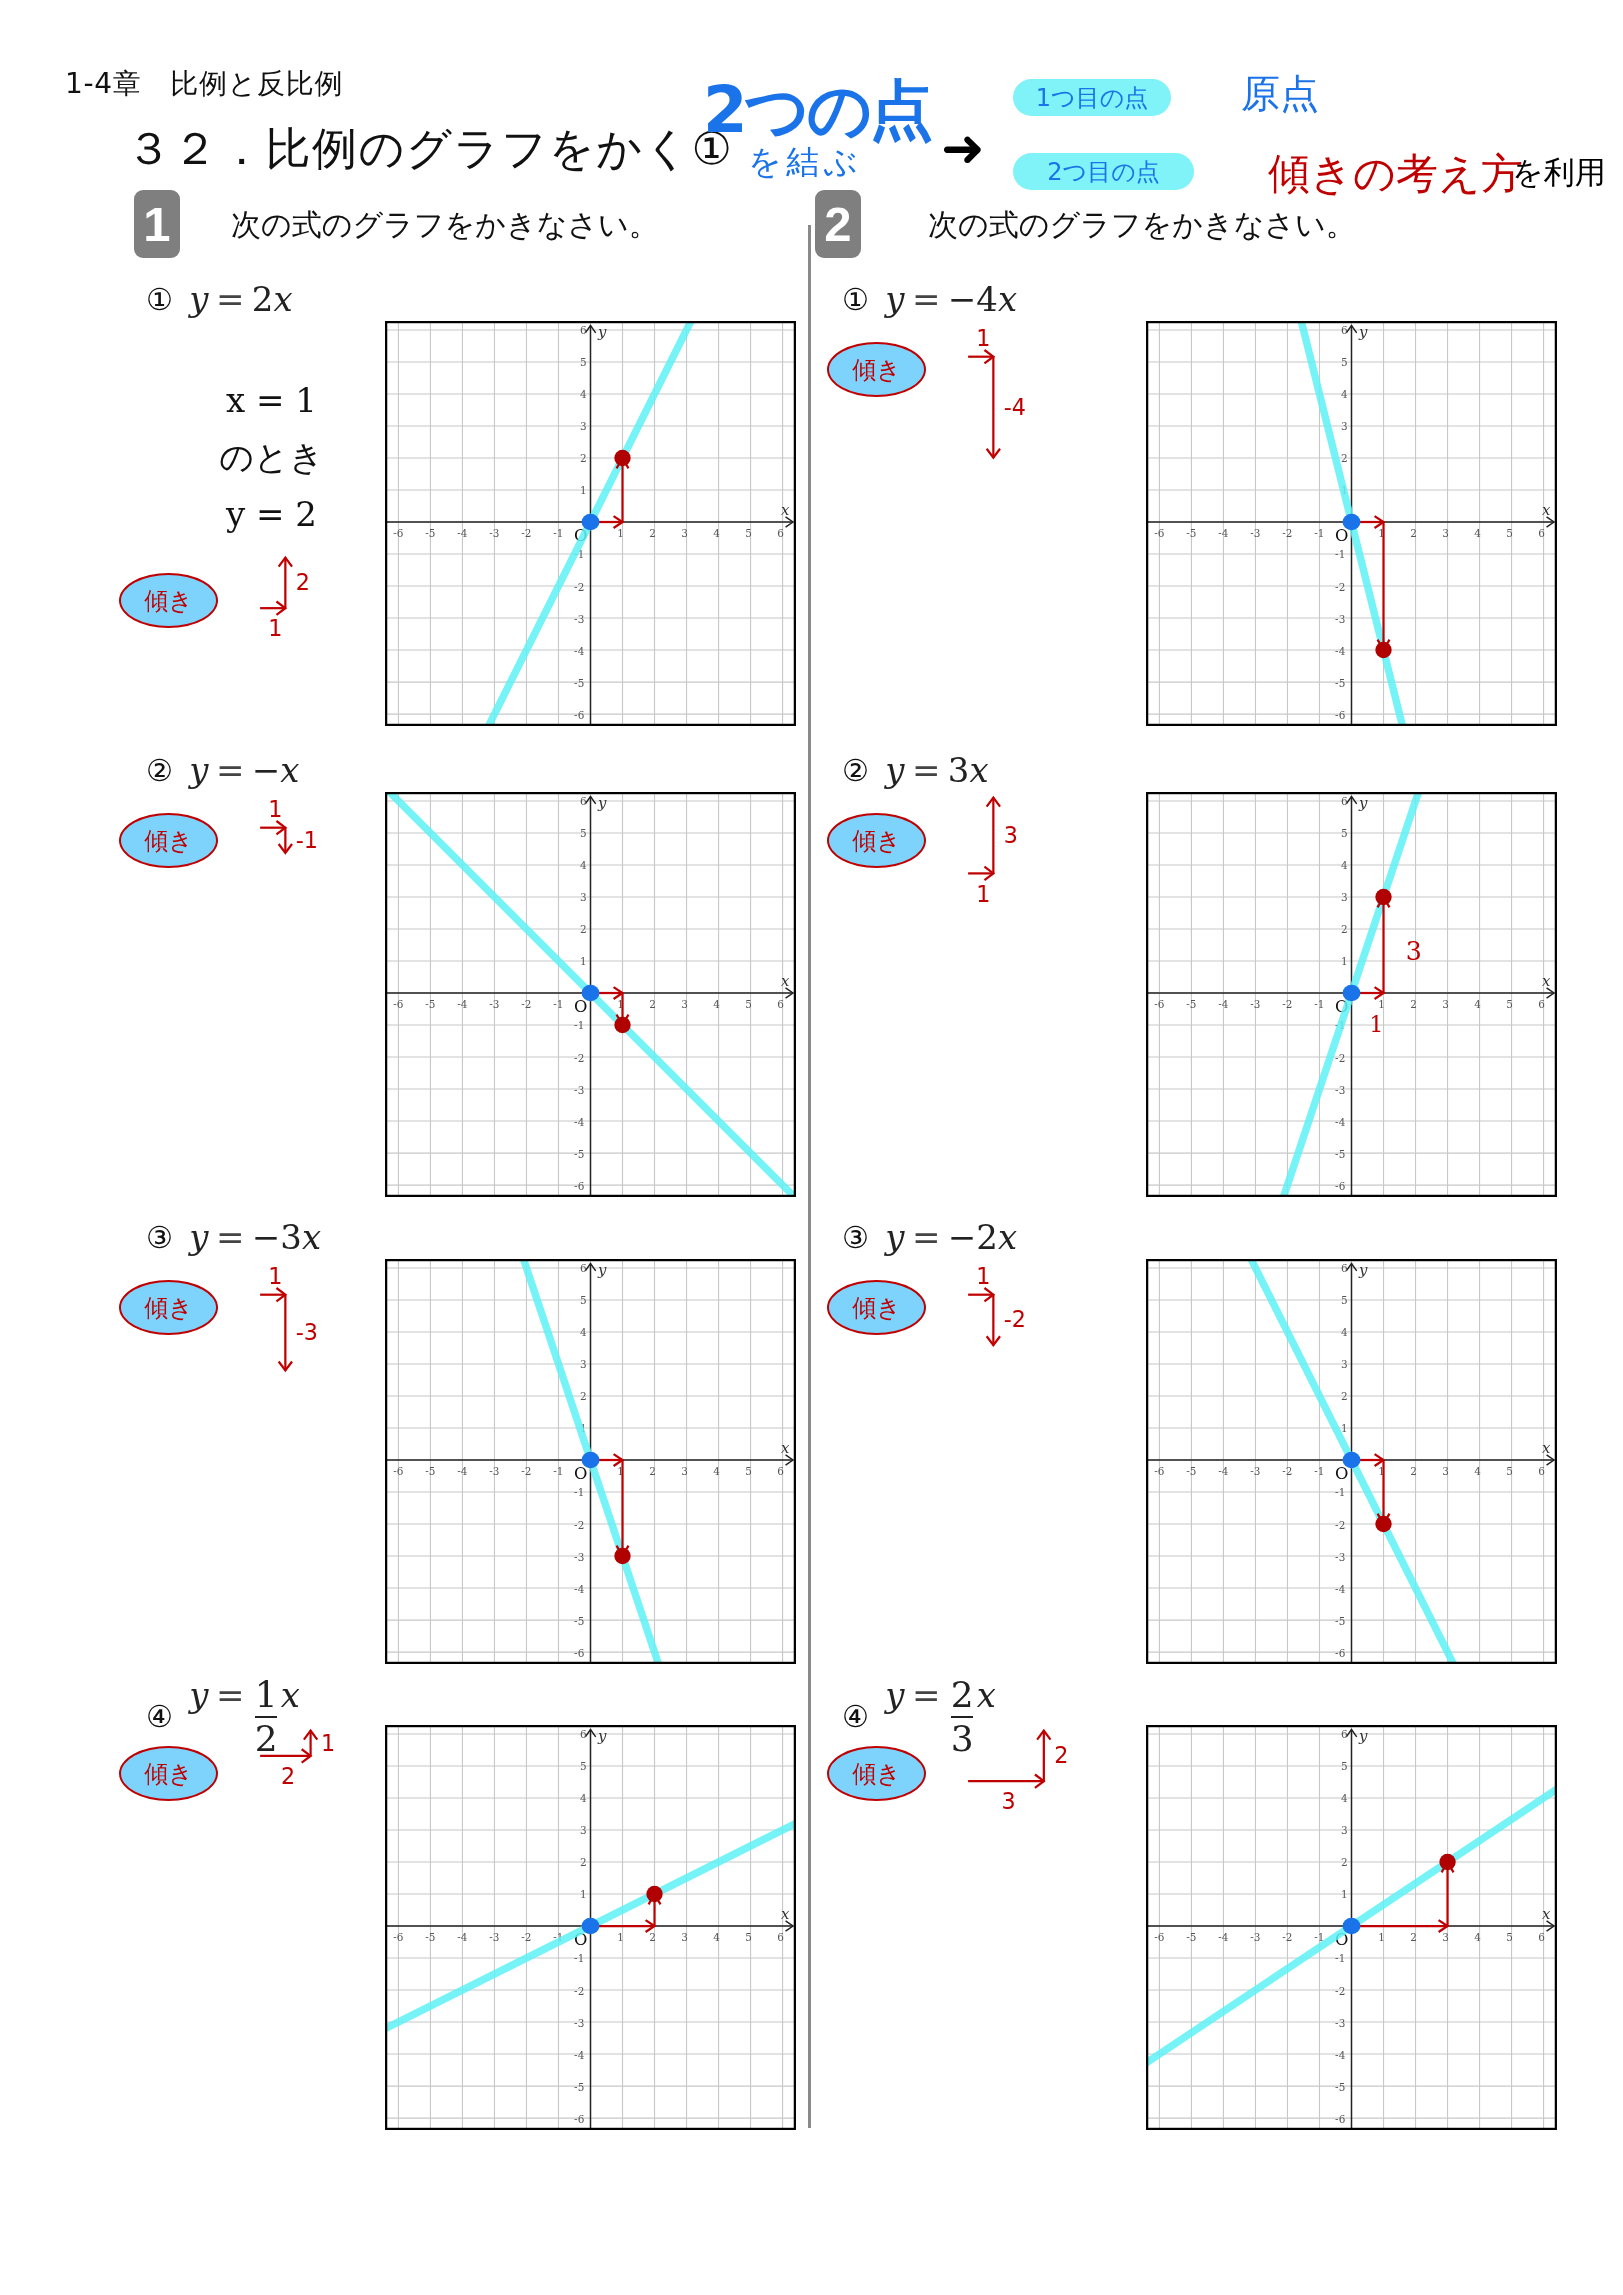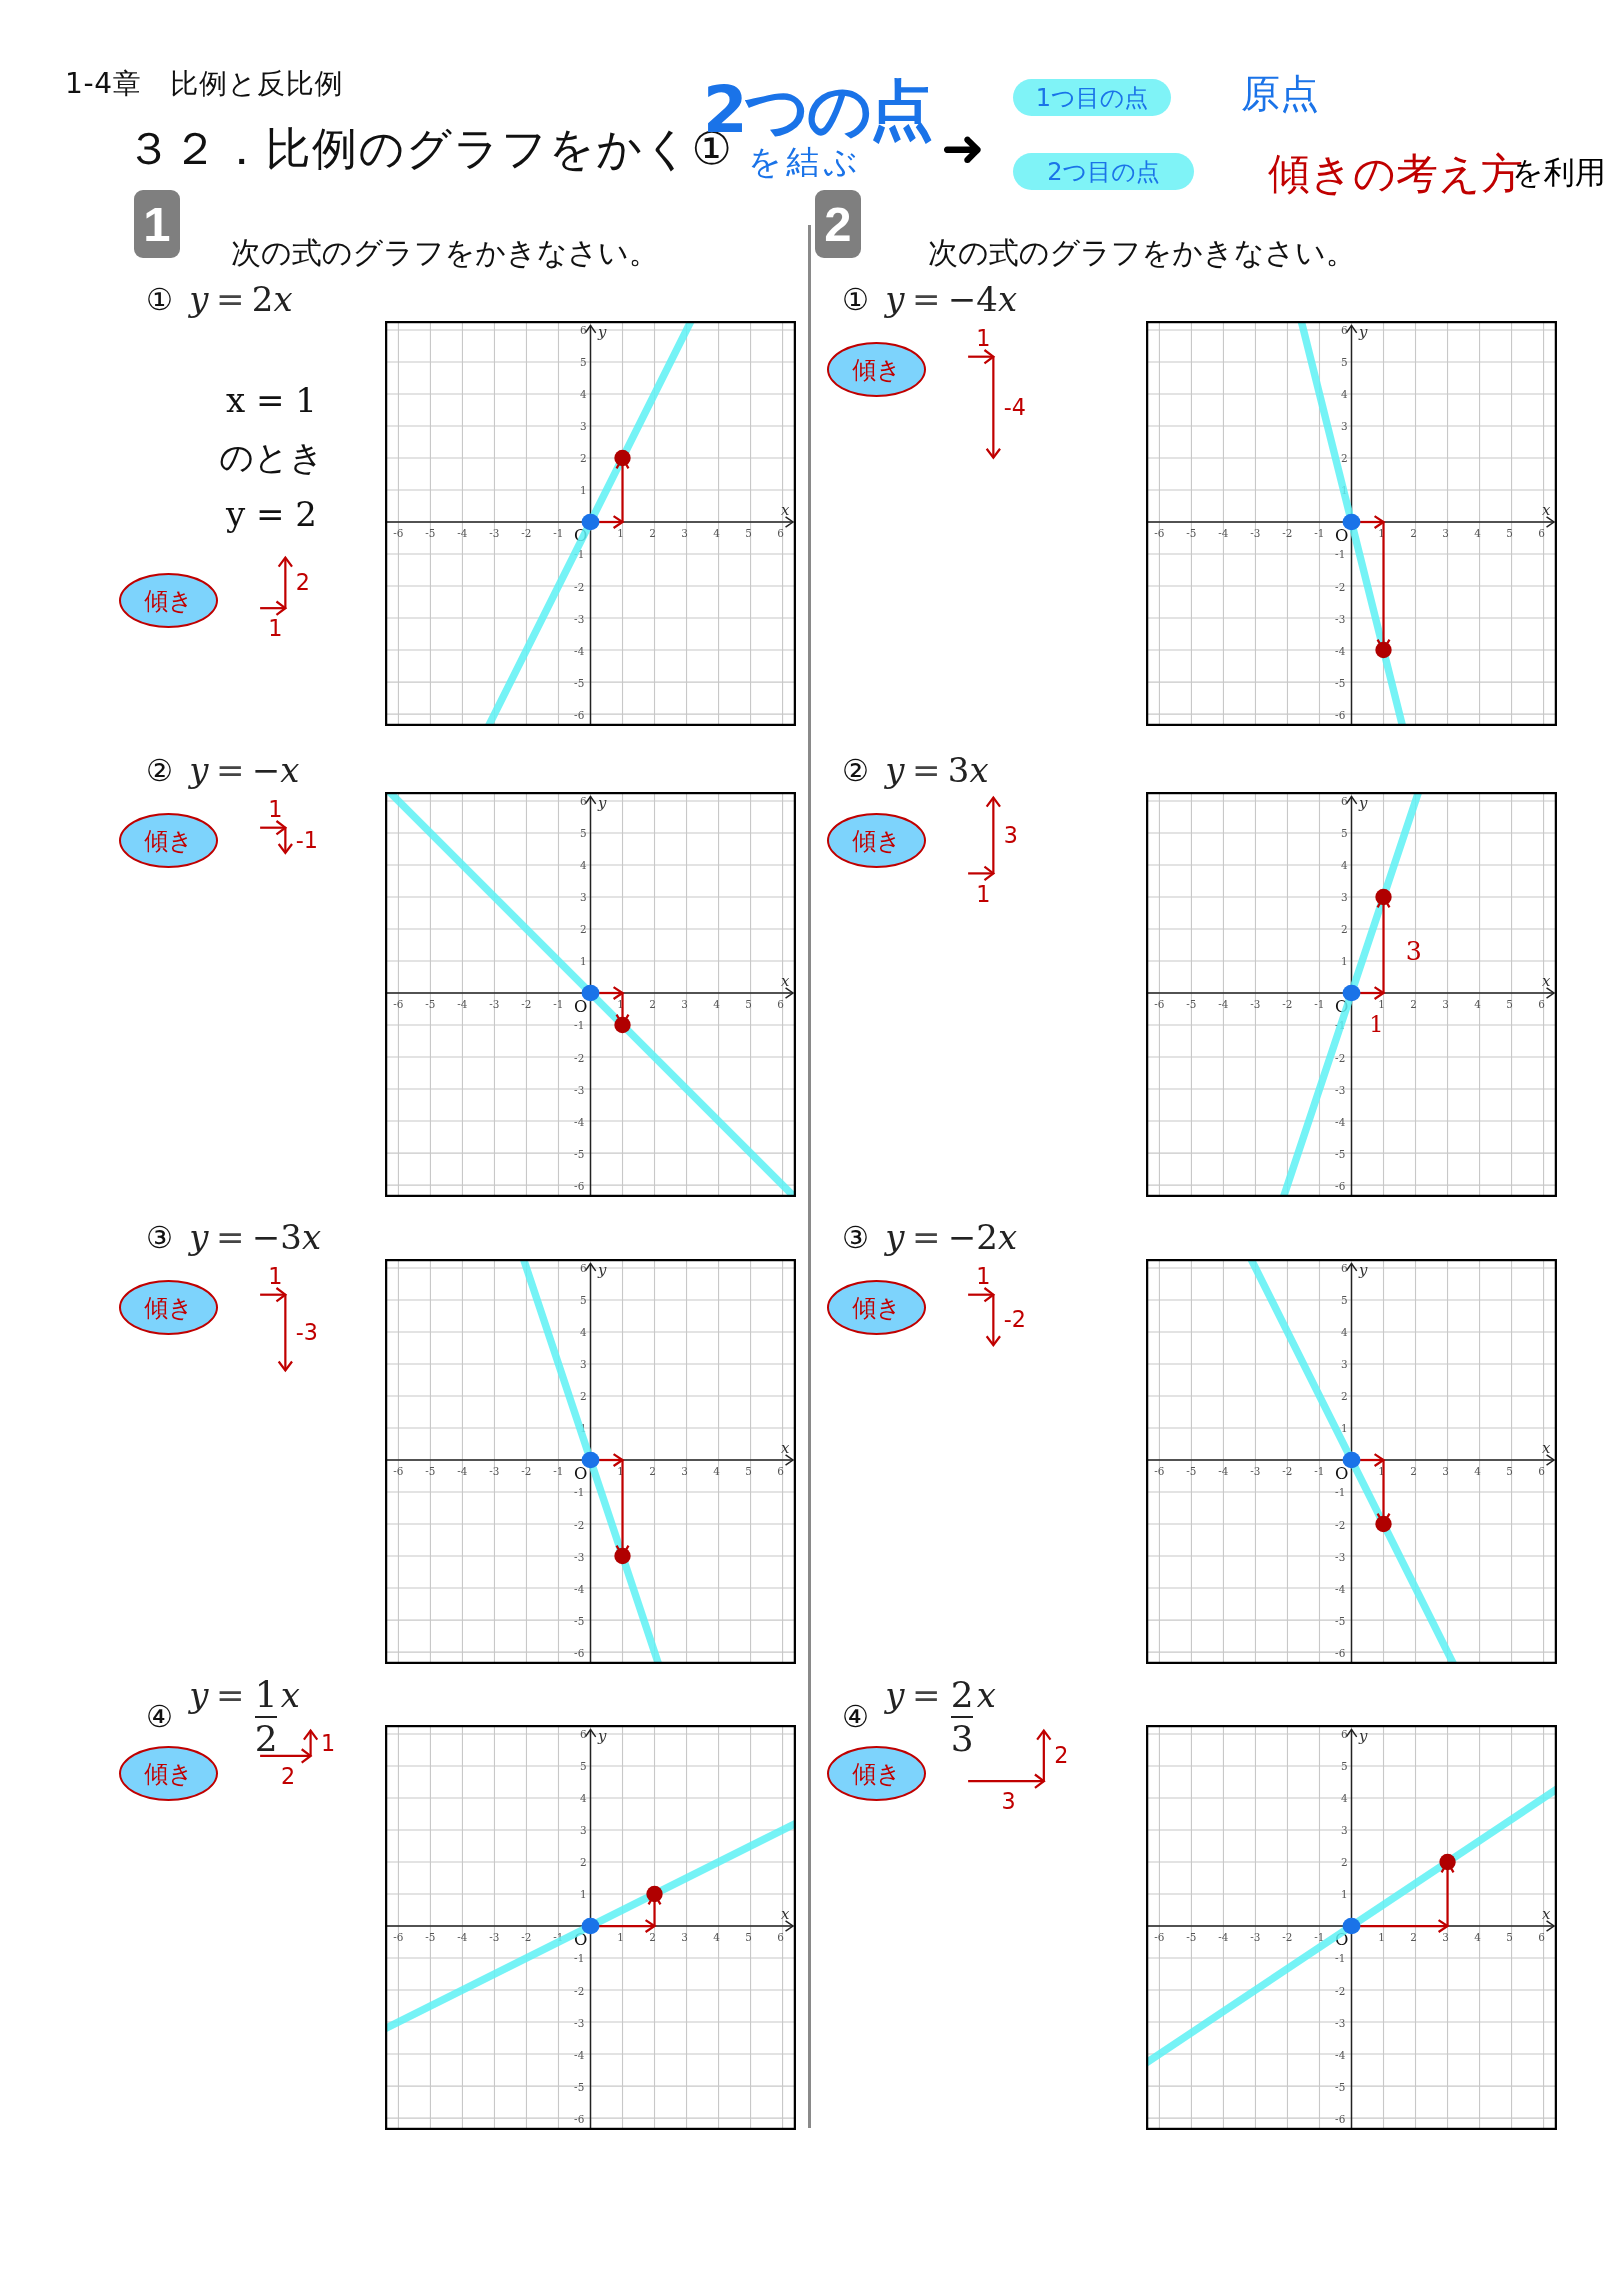--- a/index.html
+++ b/index.html
@@ -4,21 +4,21 @@
 <style>
   html, body { margin:0; padding:0; background:#ffffff; }
   body { width:1624px; height:2295px; position:relative; overflow:hidden;
          font-family:"DejaVu Sans", "Liberation Sans", sans-serif; color:#111; }
   .abs { position:absolute; }
   .chapter { left:65px; top:65px; font-size:28px; letter-spacing:0.7px; }
   .title { left:126px; top:119px; font-size:45px; letter-spacing:1.5px; }
   .badge { width:46px; height:68px; background:#7f7f7f; border-radius:9px; color:#fff;
            font-family:"Liberation Sans", sans-serif; font-weight:bold; font-size:49px;
            display:flex; align-items:center; justify-content:center; }
-  .instr { font-size:30px;margin-top:28px; }
+  .instr { font-size:30px; }
   .divider { left:808px; top:225px; width:3px; height:1903px; background:#8a8a8a; }
   .hw-blue { color:#1a73e8; font-family:"DejaVu Sans", sans-serif; }
   .hw-red { color:#c00000; font-family:"DejaVu Sans", sans-serif;margin-left:24px; }
   .big2 { left:703px; top:67px; font-size:64px; font-weight:bold; letter-spacing:-3px; }
   .musubu { left:748px; top:140px; font-size:33px; letter-spacing:4.5px;font-family:Liberation Mono, monospace; }
   .arrow-black { left:941px; top:118px; font-size:52px; font-weight:bold; color:#000; }
   .pill { background:#7ff3f7; border-radius:19.3px; font-size:24px; color:#1a73e8;
           display:flex; align-items:center; justify-content:center; }
   .pill1 { left:1013px; top:79px; width:158px; height:37px; }
   .pill2 { left:1013px; top:153px; width:181px; height:37px; }

